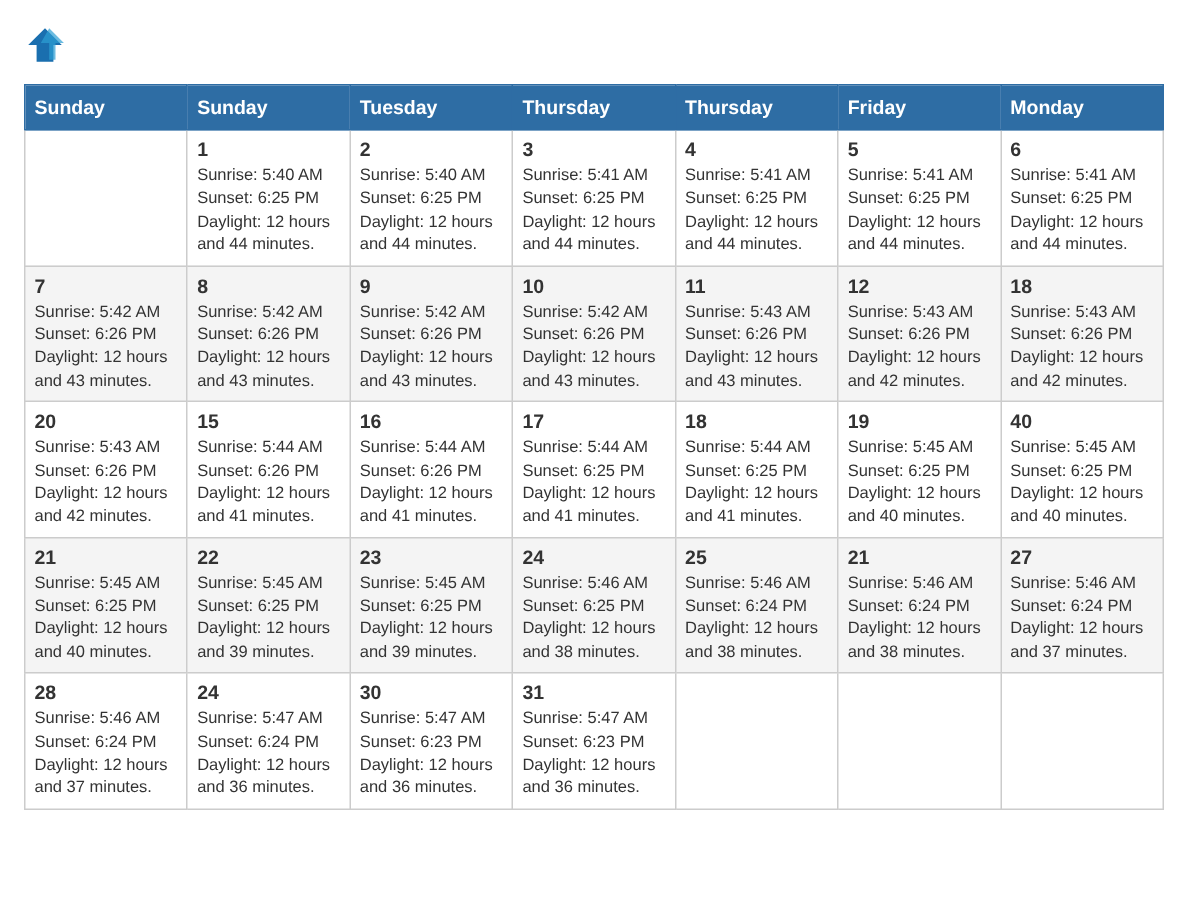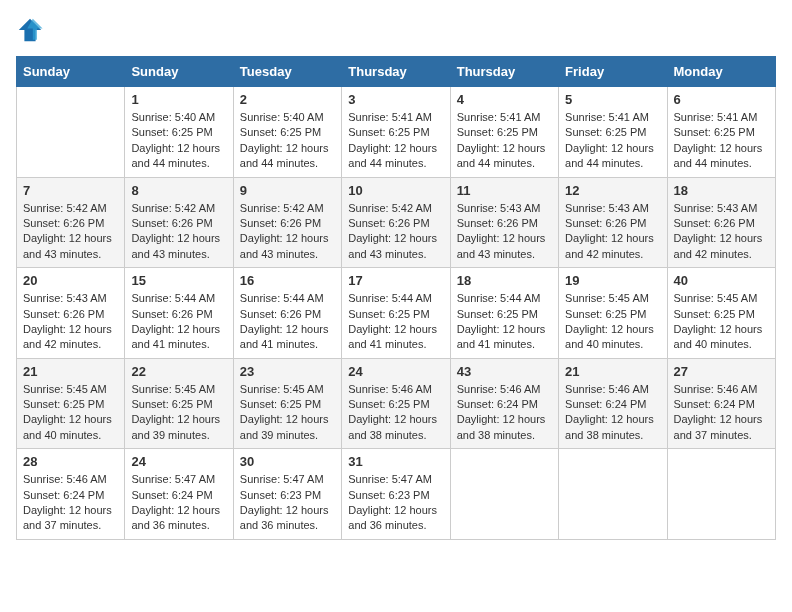--- a/index.html
+++ b/index.html
@@ -266,21 +266,21 @@
 Sunset: 6:25 PM
 Daylight: 12 hours and 39 minutes.</div>
         </td>
         <td>
           <div class="day-number">24</div>
           <div class="day-info" style="white-space: pre-line;">Sunrise: 5:46 AM
 Sunset: 6:25 PM
 Daylight: 12 hours and 38 minutes.</div>
         </td>
         <td>
-          <div class="day-number">43</div>
+          <div class="day-number">25</div>
           <div class="day-info" style="white-space: pre-line;">Sunrise: 5:46 AM
 Sunset: 6:24 PM
 Daylight: 12 hours and 38 minutes.</div>
         </td>
         <td>
           <div class="day-number">21</div>
           <div class="day-info" style="white-space: pre-line;">Sunrise: 5:46 AM
 Sunset: 6:24 PM
 Daylight: 12 hours and 38 minutes.</div>
         </td>

